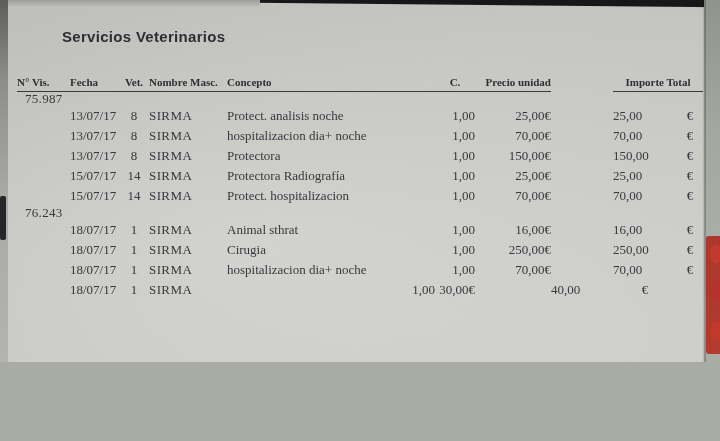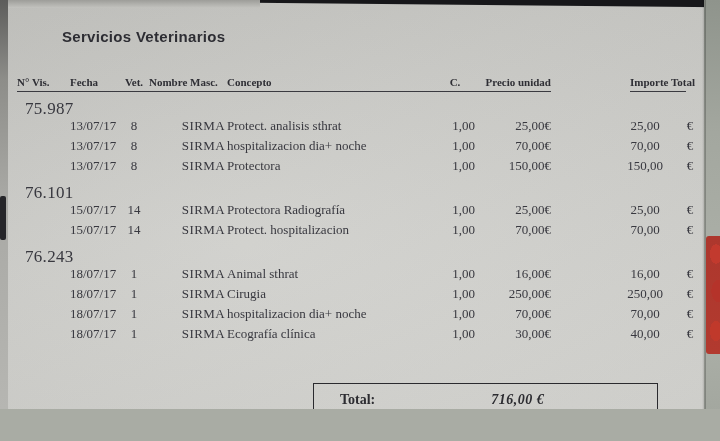--- a/index.html
+++ b/index.html
@@ -1,21 +1,21 @@
 <!DOCTYPE html>
 <html><head>
 <meta charset="utf-8">
 <style>
   html,body{margin:0;padding:0;}
   body{
     width:720px;height:441px;overflow:hidden;
     font-family:"Liberation Serif", serif;
     background:#a9aca4;
   }
-  .scene{position:relative;width:720px;height:409px;overflow:hidden;}
+  .scene{position:relative;width:720px;height:362px;overflow:hidden;}
 
   
   .paper{
     position:absolute;left:0;top:0;width:706px;height:441px;
     background:
       radial-gradient(120% 90% at 35% 55%, rgba(255,255,255,0.10), rgba(0,0,0,0.06)),
       linear-gradient(155deg,#c3c3bf 0%, #cbcbc7 35%, #d2d2ce 75%, #d6d6d2 100%);
   }
   
   .table-edge{
@@ -68,33 +68,33 @@
     font-weight:bold;font-size:11px;color:#2f2f35;}
   .hdr .cell{border-bottom:1.6px solid #3a3a40;padding-bottom:3px;white-space:nowrap;}
   .hdr .col-visit{padding-left:0;}
   .hdr .col-fecha{padding-left:3px;}
   .hdr .col-vet{text-align:center;}
   .hdr .col-nombre{padding-left:2px;}
   .hdr .col-concepto{padding-left:2px;}
   .hdr .col-c{text-align:center;}
   .hdr .col-precio{text-align:right;}
   .hdr .col-spacer{border-bottom:none;}
-  .hdr .col-importe{grid-column:9 / span 2;margin:0 17px;}
-
-  .group-row{height:14px;line-height:14px;font-size:17px;margin-top:10px;}
+  .hdr .col-importe{grid-column:9 / span 2;text-align:center;margin:0 0;}
+
+  .group-row{height:14px;line-height:14px;font-size:13px;margin-top:0;}
   .group-row .visit{padding-left:8px;letter-spacing:.3px;}
   .data-row{display:grid;grid-template-columns:var(--cols);
     height:20px;align-items:center;font-size:13px;white-space:nowrap;}
   .data-row .col-fecha{padding-left:3px;}
   .data-row .col-vet{text-align:center;}
-  .data-row .col-nombre{padding-left:2px;letter-spacing:.4px;text-align:right;}
+  .data-row .col-nombre{padding-left:2px;letter-spacing:.4px;}
   .data-row .col-concepto{padding-left:2px;}
   .data-row .col-c{text-align:right;}
   .data-row .col-precio{text-align:right;}
-  .data-row .col-importe{text-align:center;}
+  .data-row .col-importe{text-align:left;}
   .data-row .col-eur{text-align:center;}
 
   .total-box{
     position:absolute;left:313px;top:383px;width:343px;height:31px;
     border:1.6px solid #2a2a2e;display:flex;align-items:center;
     color:#2c2c31;
   }
   .total-label{font-weight:bold;font-size:14px;margin-left:26px;}
   .total-value{font-weight:bold;font-size:14px;margin-left:116px;letter-spacing:.5px;font-style:italic;}
 </style>
@@ -125,21 +125,21 @@
       <span class="cell col-spacer"></span>
       <span class="cell col-importe">Importe Total</span>
     </div>
     <div>
         <div class="group-row"><span class="visit">75.987</span></div>
         <div class="data-row">
           <span class="cell col-visit_sp"></span>
           <span class="cell col-fecha">13/07/17</span>
           <span class="cell col-vet">8</span>
           <span class="cell col-nombre">SIRMA</span>
-          <span class="cell col-concepto">Protect. analisis sthrat</span>
+          <span class="cell col-concepto">Protect. analisis noche</span>
           <span class="cell col-c">1,00</span>
           <span class="cell col-precio">25,00€</span>
           <span class="cell col-spacer"></span>
           <span class="cell col-importe">25,00</span>
           <span class="cell col-eur">€</span>
         </div>
         <div class="data-row">
           <span class="cell col-visit_sp"></span>
           <span class="cell col-fecha">13/07/17</span>
           <span class="cell col-vet">8</span>
@@ -156,21 +156,20 @@
           <span class="cell col-fecha">13/07/17</span>
           <span class="cell col-vet">8</span>
           <span class="cell col-nombre">SIRMA</span>
           <span class="cell col-concepto">Protectora</span>
           <span class="cell col-c">1,00</span>
           <span class="cell col-precio">150,00€</span>
           <span class="cell col-spacer"></span>
           <span class="cell col-importe">150,00</span>
           <span class="cell col-eur">€</span>
         </div>
-        <div class="group-row"><span class="visit">76.101</span></div>
         <div class="data-row">
           <span class="cell col-visit_sp"></span>
           <span class="cell col-fecha">15/07/17</span>
           <span class="cell col-vet">14</span>
           <span class="cell col-nombre">SIRMA</span>
           <span class="cell col-concepto">Protectora Radiografía</span>
           <span class="cell col-c">1,00</span>
           <span class="cell col-precio">25,00€</span>
           <span class="cell col-spacer"></span>
           <span class="cell col-importe">25,00</span>
@@ -223,21 +222,20 @@
           <span class="cell col-precio">70,00€</span>
           <span class="cell col-spacer"></span>
           <span class="cell col-importe">70,00</span>
           <span class="cell col-eur">€</span>
         </div>
         <div class="data-row">
           <span class="cell col-visit_sp"></span>
           <span class="cell col-fecha">18/07/17</span>
           <span class="cell col-vet">1</span>
           <span class="cell col-nombre">SIRMA</span>
-          <span class="cell col-concepto">Ecografía clínica</span>
           <span class="cell col-c">1,00</span>
           <span class="cell col-precio">30,00€</span>
           <span class="cell col-spacer"></span>
           <span class="cell col-importe">40,00</span>
           <span class="cell col-eur">€</span>
         </div>
       </div>
   </div>
 
   <div class="total-box">

